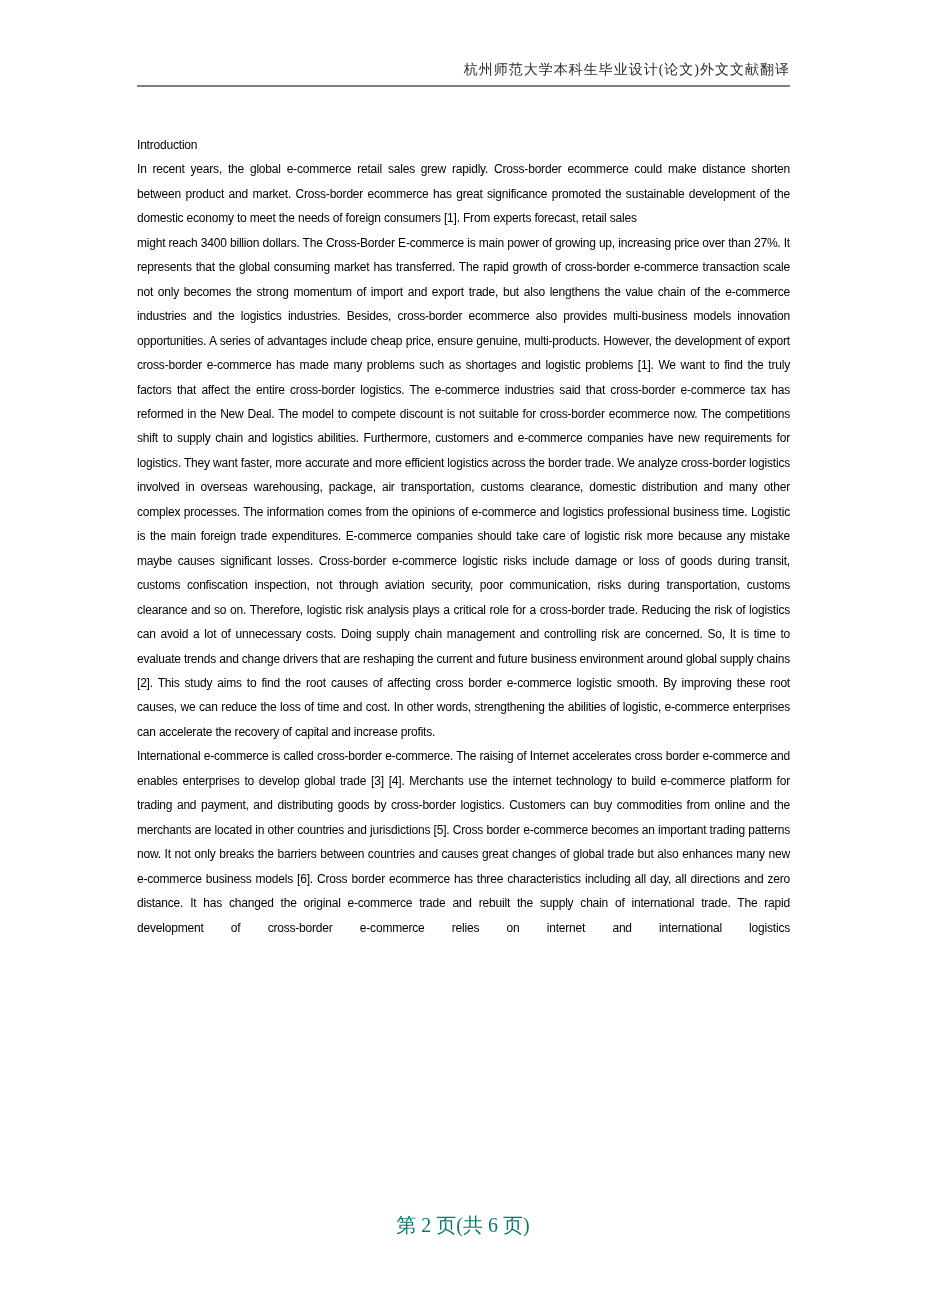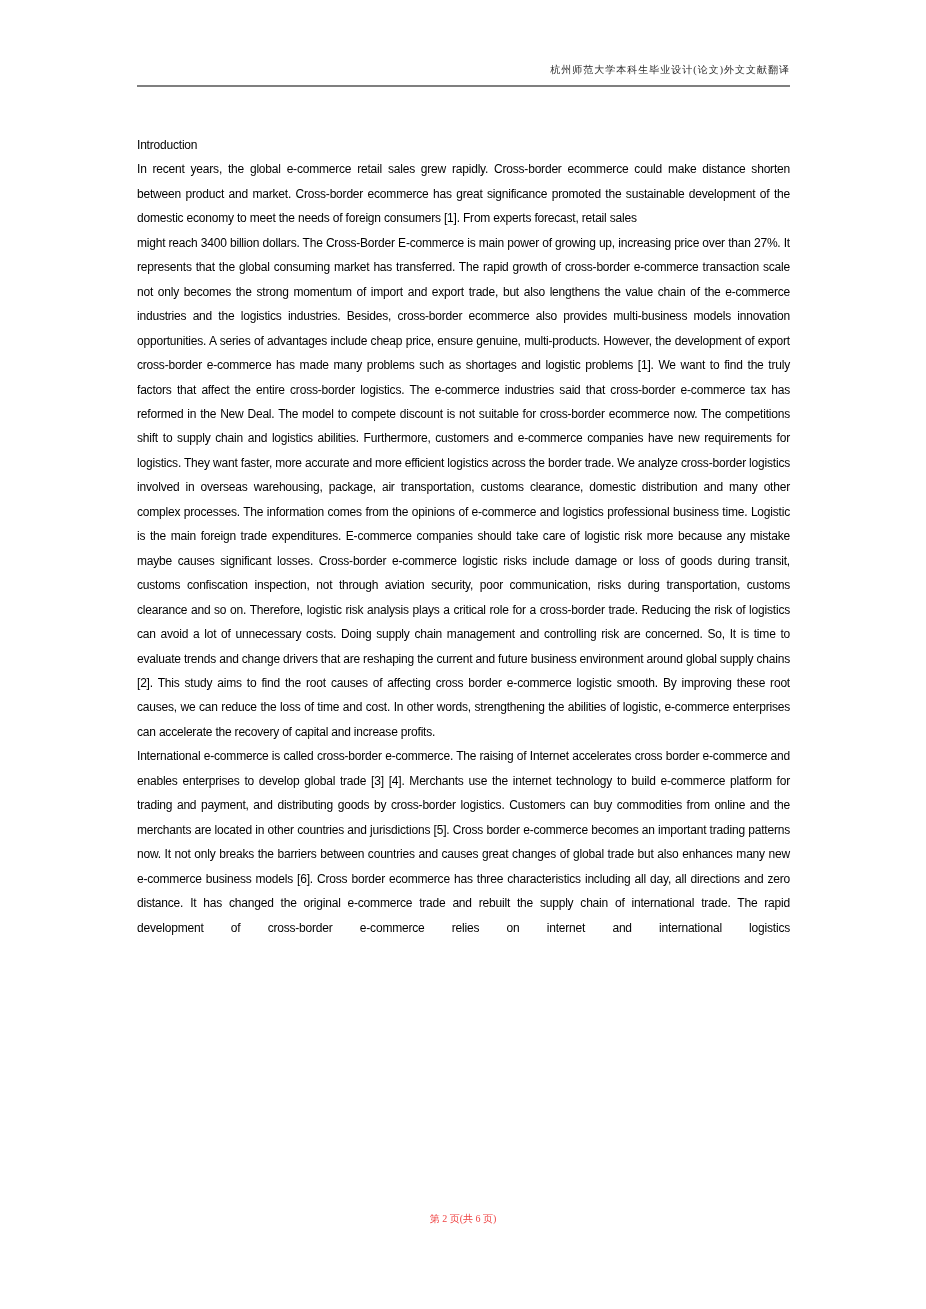--- a/index.html
+++ b/index.html
@@ -15,21 +15,21 @@
     overflow: hidden;
     font-family: "Liberation Sans", "DejaVu Sans", sans-serif;
   }
   .header {
     position: absolute;
     left: 137px;
     width: 653px;
     top: 60px;
     text-align: right;
     font-family: "Liberation Serif", "DejaVu Serif", serif;
-    font-size: 10px;
+    font-size: 14px;
     letter-spacing: 1px;
     color: #2b2b2b;
     line-height: 20px;
     white-space: nowrap;
   }
   .header-rule {
     position: absolute;
     left: 137px;
     width: 653px;
     top: 85px;
@@ -55,22 +55,22 @@
   .content p.continued {
     text-align-last: justify;
   }
   .footer {
     position: absolute;
     left: 0;
     top: 1212px;
     width: 926px;
     text-align: center;
     font-family: "Liberation Serif", "DejaVu Serif", serif;
-    font-size: 10px;
-    color: #ef4444;
+    font-size: 20px;
+    color: #0f766e;
   }
 </style>
 </head>
 <body>
 
 <div class="page">
 
   <div class="header">
     <span>杭州师范大学本科生毕业设计(论文)外文文献翻译</span>
   </div>

